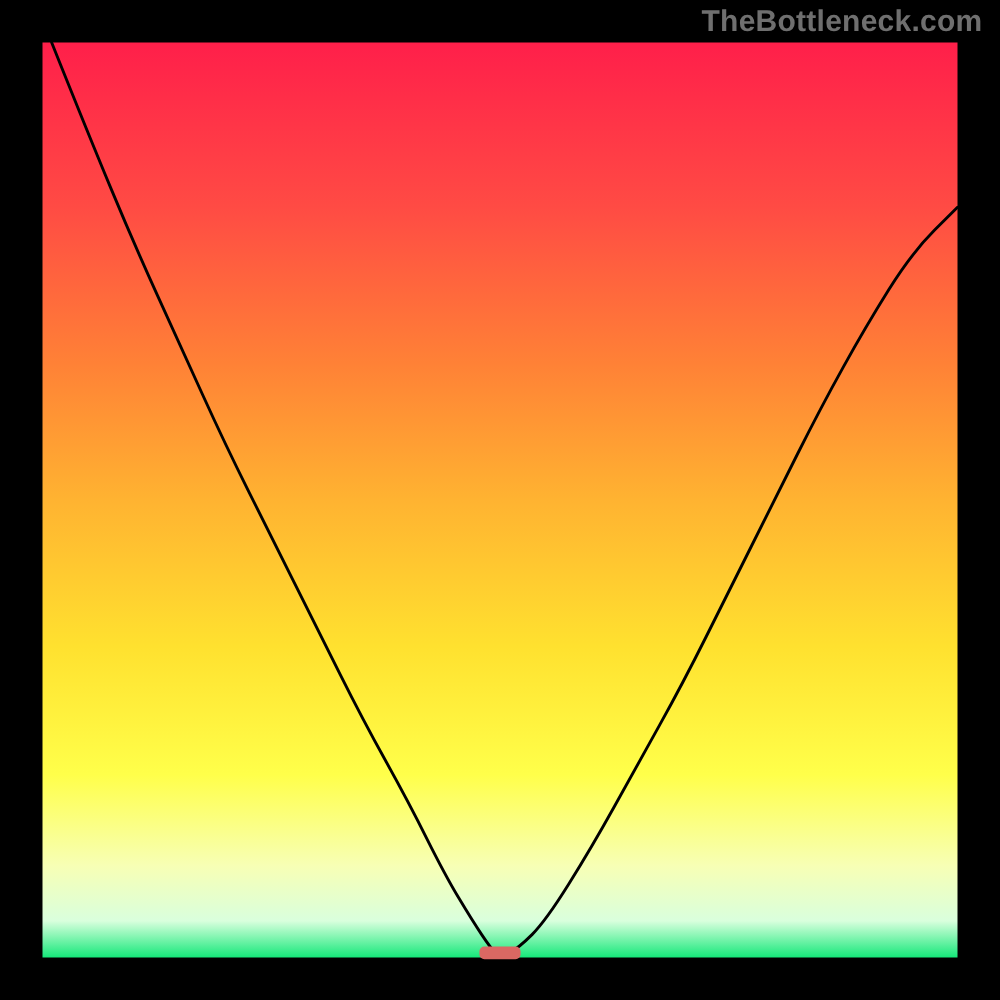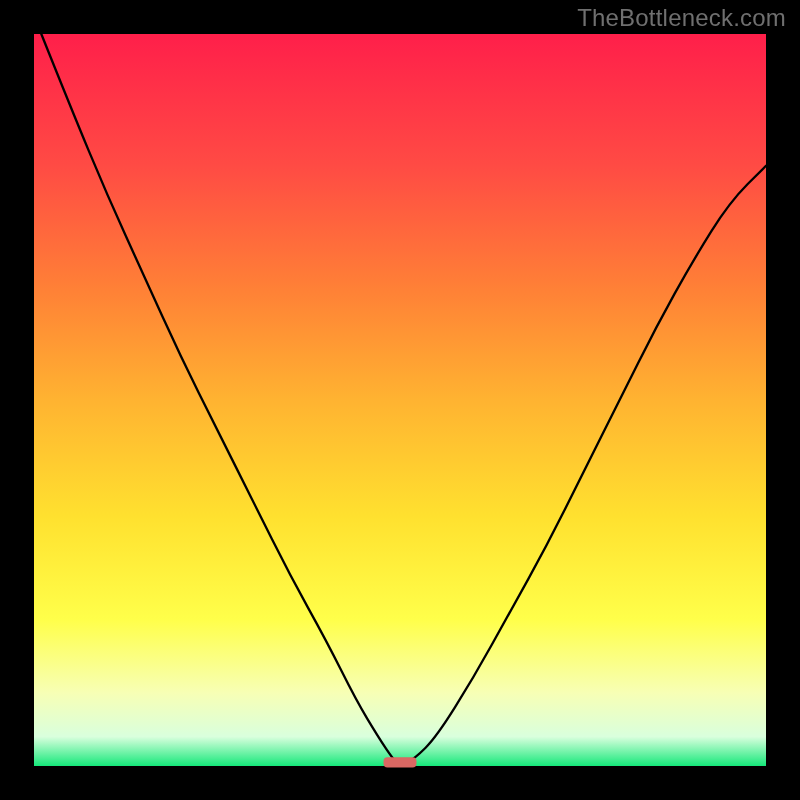--- a/index.html
+++ b/index.html
@@ -18,21 +18,21 @@
     width: 800px;
     height: 800px;
     background: #000;
   }
   .watermark {
     position: absolute;
     top: 4px;
     right: 14px;
     color: #6f6f6f;
     font-size: 24px;
-    font-weight: 400;
+    font-weight: 700;
     letter-spacing: 0.2px;
     user-select: none;
   }
   .plot-area {
     position: absolute;
     left: 34px;
     top: 34px;
     width: 732px;
     height: 732px;
     background: linear-gradient(to bottom,

